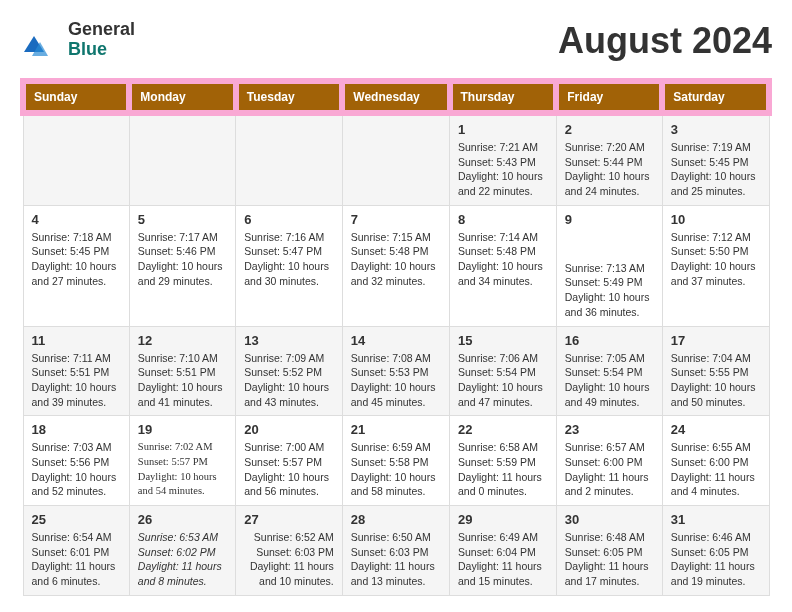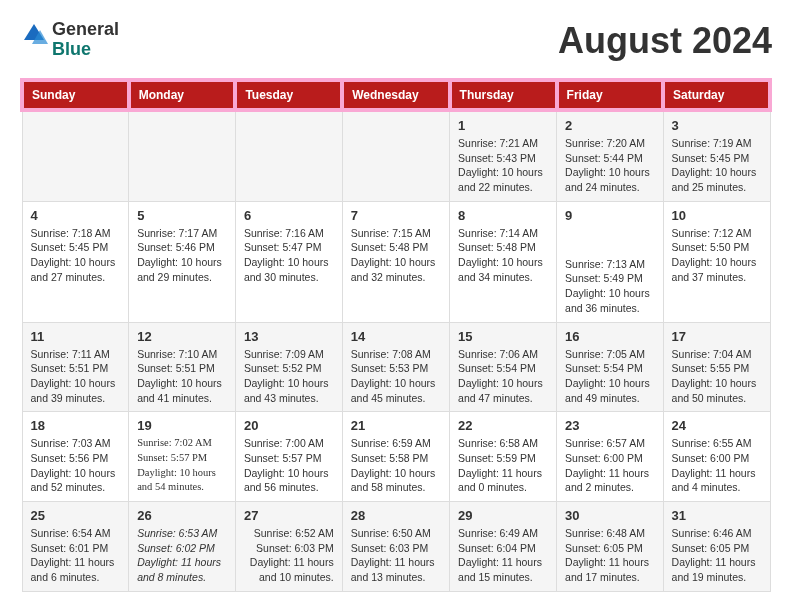--- a/index.html
+++ b/index.html
@@ -11,22 +11,22 @@
       padding: 20px;
     }
     .header {
       display: flex;
       justify-content: space-between;
       align-items: flex-start;
       margin-bottom: 16px;
     }
     .logo {
       display: flex;
-      align-items: flex-start;
-      gap: 4px;
+      align-items: flex-end;
+      gap: 20px;
     }
     .logo-text {
       font-size: 18px;
       font-weight: bold;
       line-height: 1.1;
     }
     .logo-general { color: #333; }
     .logo-blue { color: #0f766e; }
     .logo-icon {
       width: 28px;
@@ -43,27 +43,27 @@
     .subtitle {
       font-size: 16px;
       color: #333;
     }
     table {
       width: 100%;
       border-collapse: collapse;
       font-size: 11px;
     }
     thead tr th {
-      background-color: #b91c1c;
+      background-color: #a16207;
       color: #fff;
       text-align: left;
       padding: 6px 8px;
       font-size: 12px;
       font-weight: bold;
-      border: 4px solid #f9a8d4;
+      border: 6px solid #f9a8d4;
     }
     tbody tr td {
       border: 1px solid #ddd;
       padding: 6px 8px;
       vertical-align: top;
       width: 108px;
       min-height: 80px;
     }
     tbody tr:nth-child(odd) td {
       background-color: #f5f5f5;

